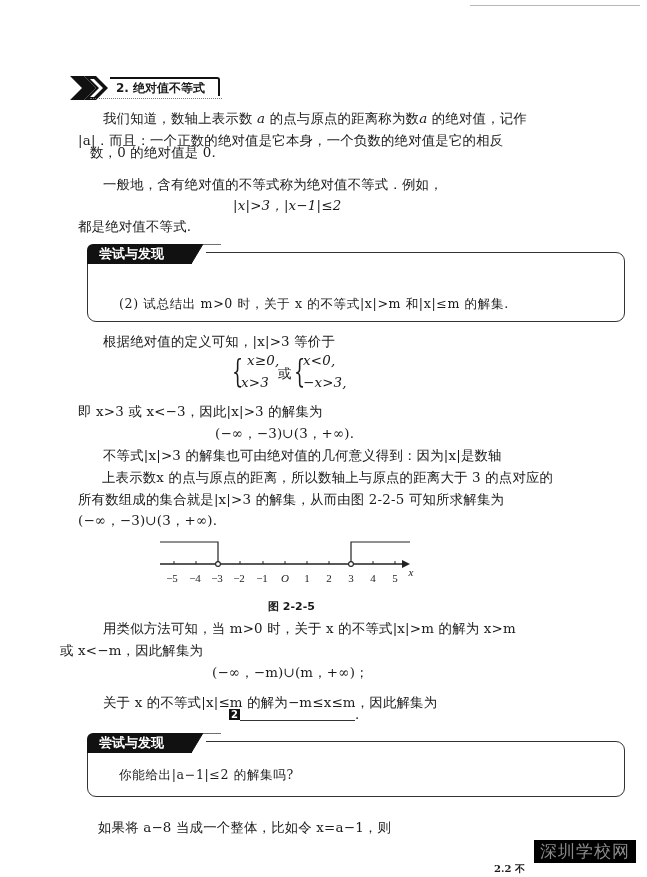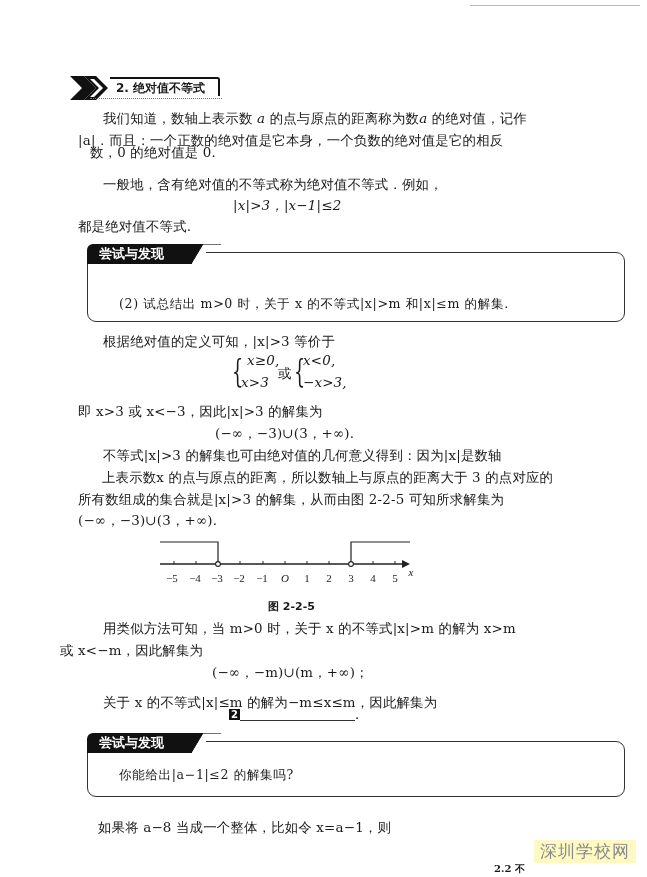--- a/index.html
+++ b/index.html
@@ -51,21 +51,21 @@
 
   .blank-box {
     display: inline-block; width: 11px; height: 11px; background: #111; color: #fff;
     font-size: 10px; line-height: 11px; text-align: center; font-family: "DejaVu Sans", sans-serif; font-weight: bold;
     vertical-align: 1px;
   }
   .blank-line { display: inline-block; width: 115px; border-bottom: 1px solid #333; height: 11px; vertical-align: -2px; }
 
   .watermark {
     position: absolute; left: 534px; top: 840px; font-family: "DejaVu Serif", serif;
-    font-size: 17px; color: #8a8a8a; letter-spacing: 1px; background: #fef9c3; padding: 0 6px;
+    font-size: 17px; color: #8a8a8a; letter-spacing: 1px; background: #000000; padding: 0 6px;
   }
   .page-foot { position: absolute; left: 494px; top: 862px; font-size: 10px; font-weight: bold; }
 
   .brace { position: absolute; font-size: 32px; line-height: 32px; font-weight: 200; transform: scaleX(0.55); transform-origin: left; }
 </style>
 </head>
 <body>
 
 <div class="top-rule"></div>
 

